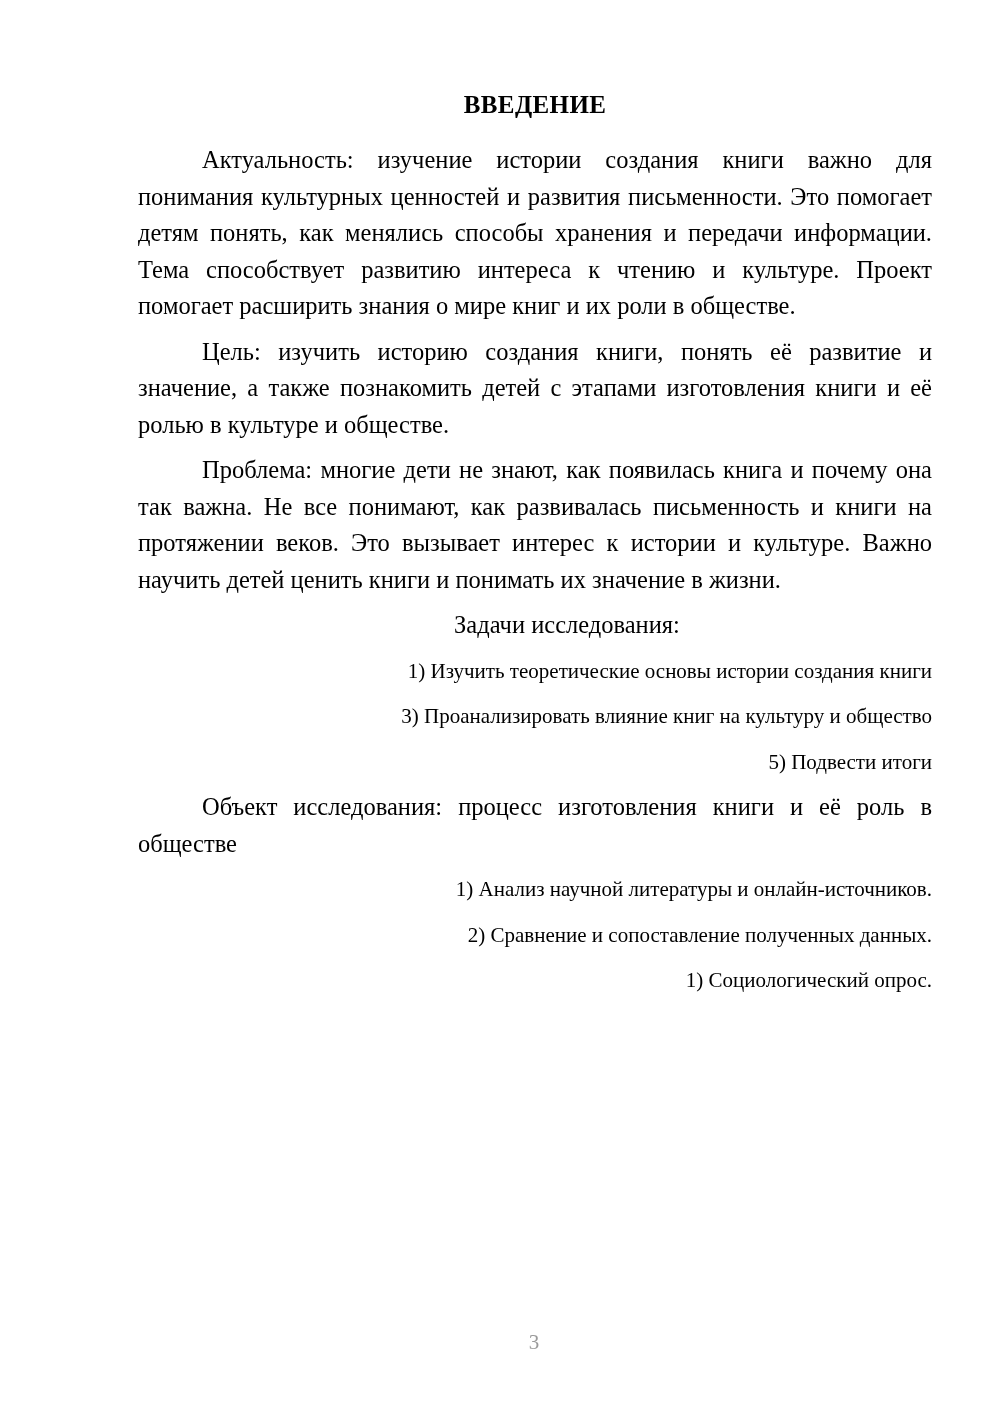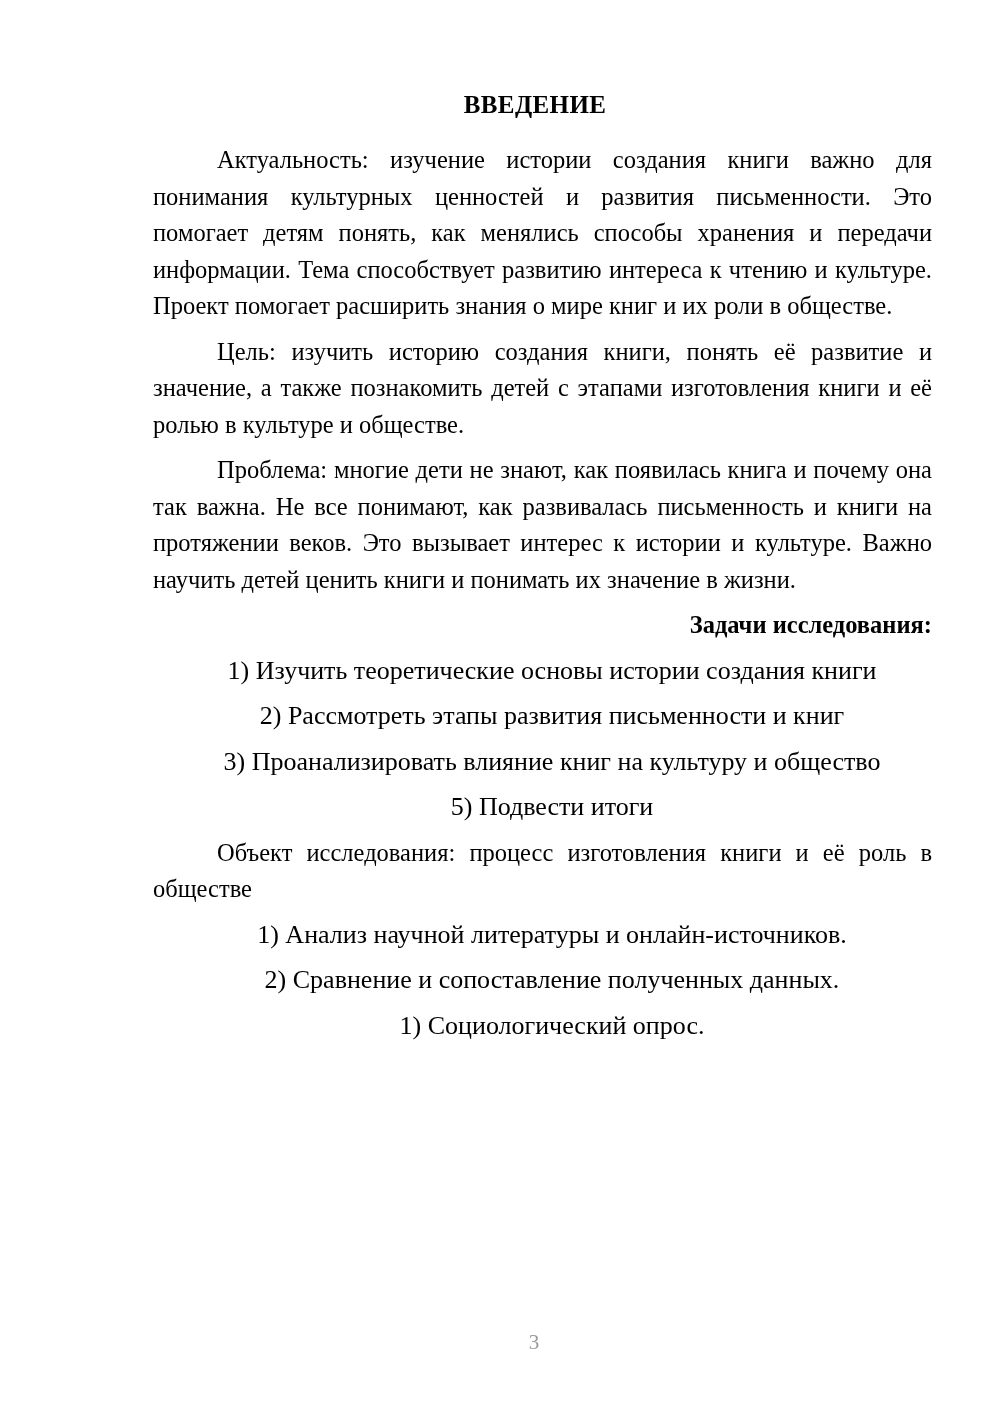--- a/index.html
+++ b/index.html
@@ -38,41 +38,40 @@
     line-height: 34px;
     margin: 0 0 20px 0;
   }
 
   
   .para {
     text-align: justify;
     text-justify: inter-word;
     font-size: 24.5px;
     line-height: 36.5px;
-    margin: 0 0 9px 15px;
+    margin: 0 0 9px 0;
     text-indent: 64px;
     hyphens: none;
   }
 
   
 
   
   .para-plain {
-    text-align: right;
+    text-align: center;
     font-size: 24.5px;
     line-height: 36.5px;
     margin: 0 0 9px 0;
     text-indent: 64px;
-    font-weight: bold;
   }
 
   
   .list-item {
-    text-align: center;
-    font-size: 26px;
+    text-align: right;
+    font-size: 21px;
     line-height: 36.5px;
     margin: 0 0 9px 0;
     padding-left: 34px;
     text-indent: 0;
   }
 
   .page-number {
     position: absolute;
     left: 0;
     top: 1328px;
@@ -96,21 +95,20 @@
 
     <p class="para">Актуальность: изучение истории создания книги важно для понимания культурных ценностей и развития письменности. Это помогает детям понять, как менялись способы хранения и передачи информации. Тема способствует развитию интереса к чтению и культуре. Проект помогает расширить знания о мире книг и их роли в обществе.</p>
 
     <p class="para">Цель: изучить историю создания книги, понять её развитие и значение, а также познакомить детей с этапами изготовления книги и её ролью в культуре и обществе.</p>
 
     <p class="para">Проблема: многие дети не знают, как появилась книга и почему она так важна. Не все понимают, как развивалась письменность и книги на протяжении веков. Это вызывает интерес к истории и культуре. Важно научить детей ценить книги и понимать их значение в жизни.</p>
 
     <p class="para-plain">Задачи исследования:</p>
 
     <p class="list-item">1) Изучить теоретические основы истории создания книги</p>
-    <p class="list-item">2) Рассмотреть этапы развития письменности и книг</p>
     <p class="list-item">3) Проанализировать влияние книг на культуру и общество</p>
     <p class="list-item">5) Подвести итоги</p>
 
     <p class="para">Объект исследования: процесс изготовления книги и её роль в обществе</p>
 
 
 
 
     <p class="list-item">1) Анализ научной литературы и онлайн-источников.</p>
     <p class="list-item">2) Сравнение и сопоставление полученных данных.</p>

